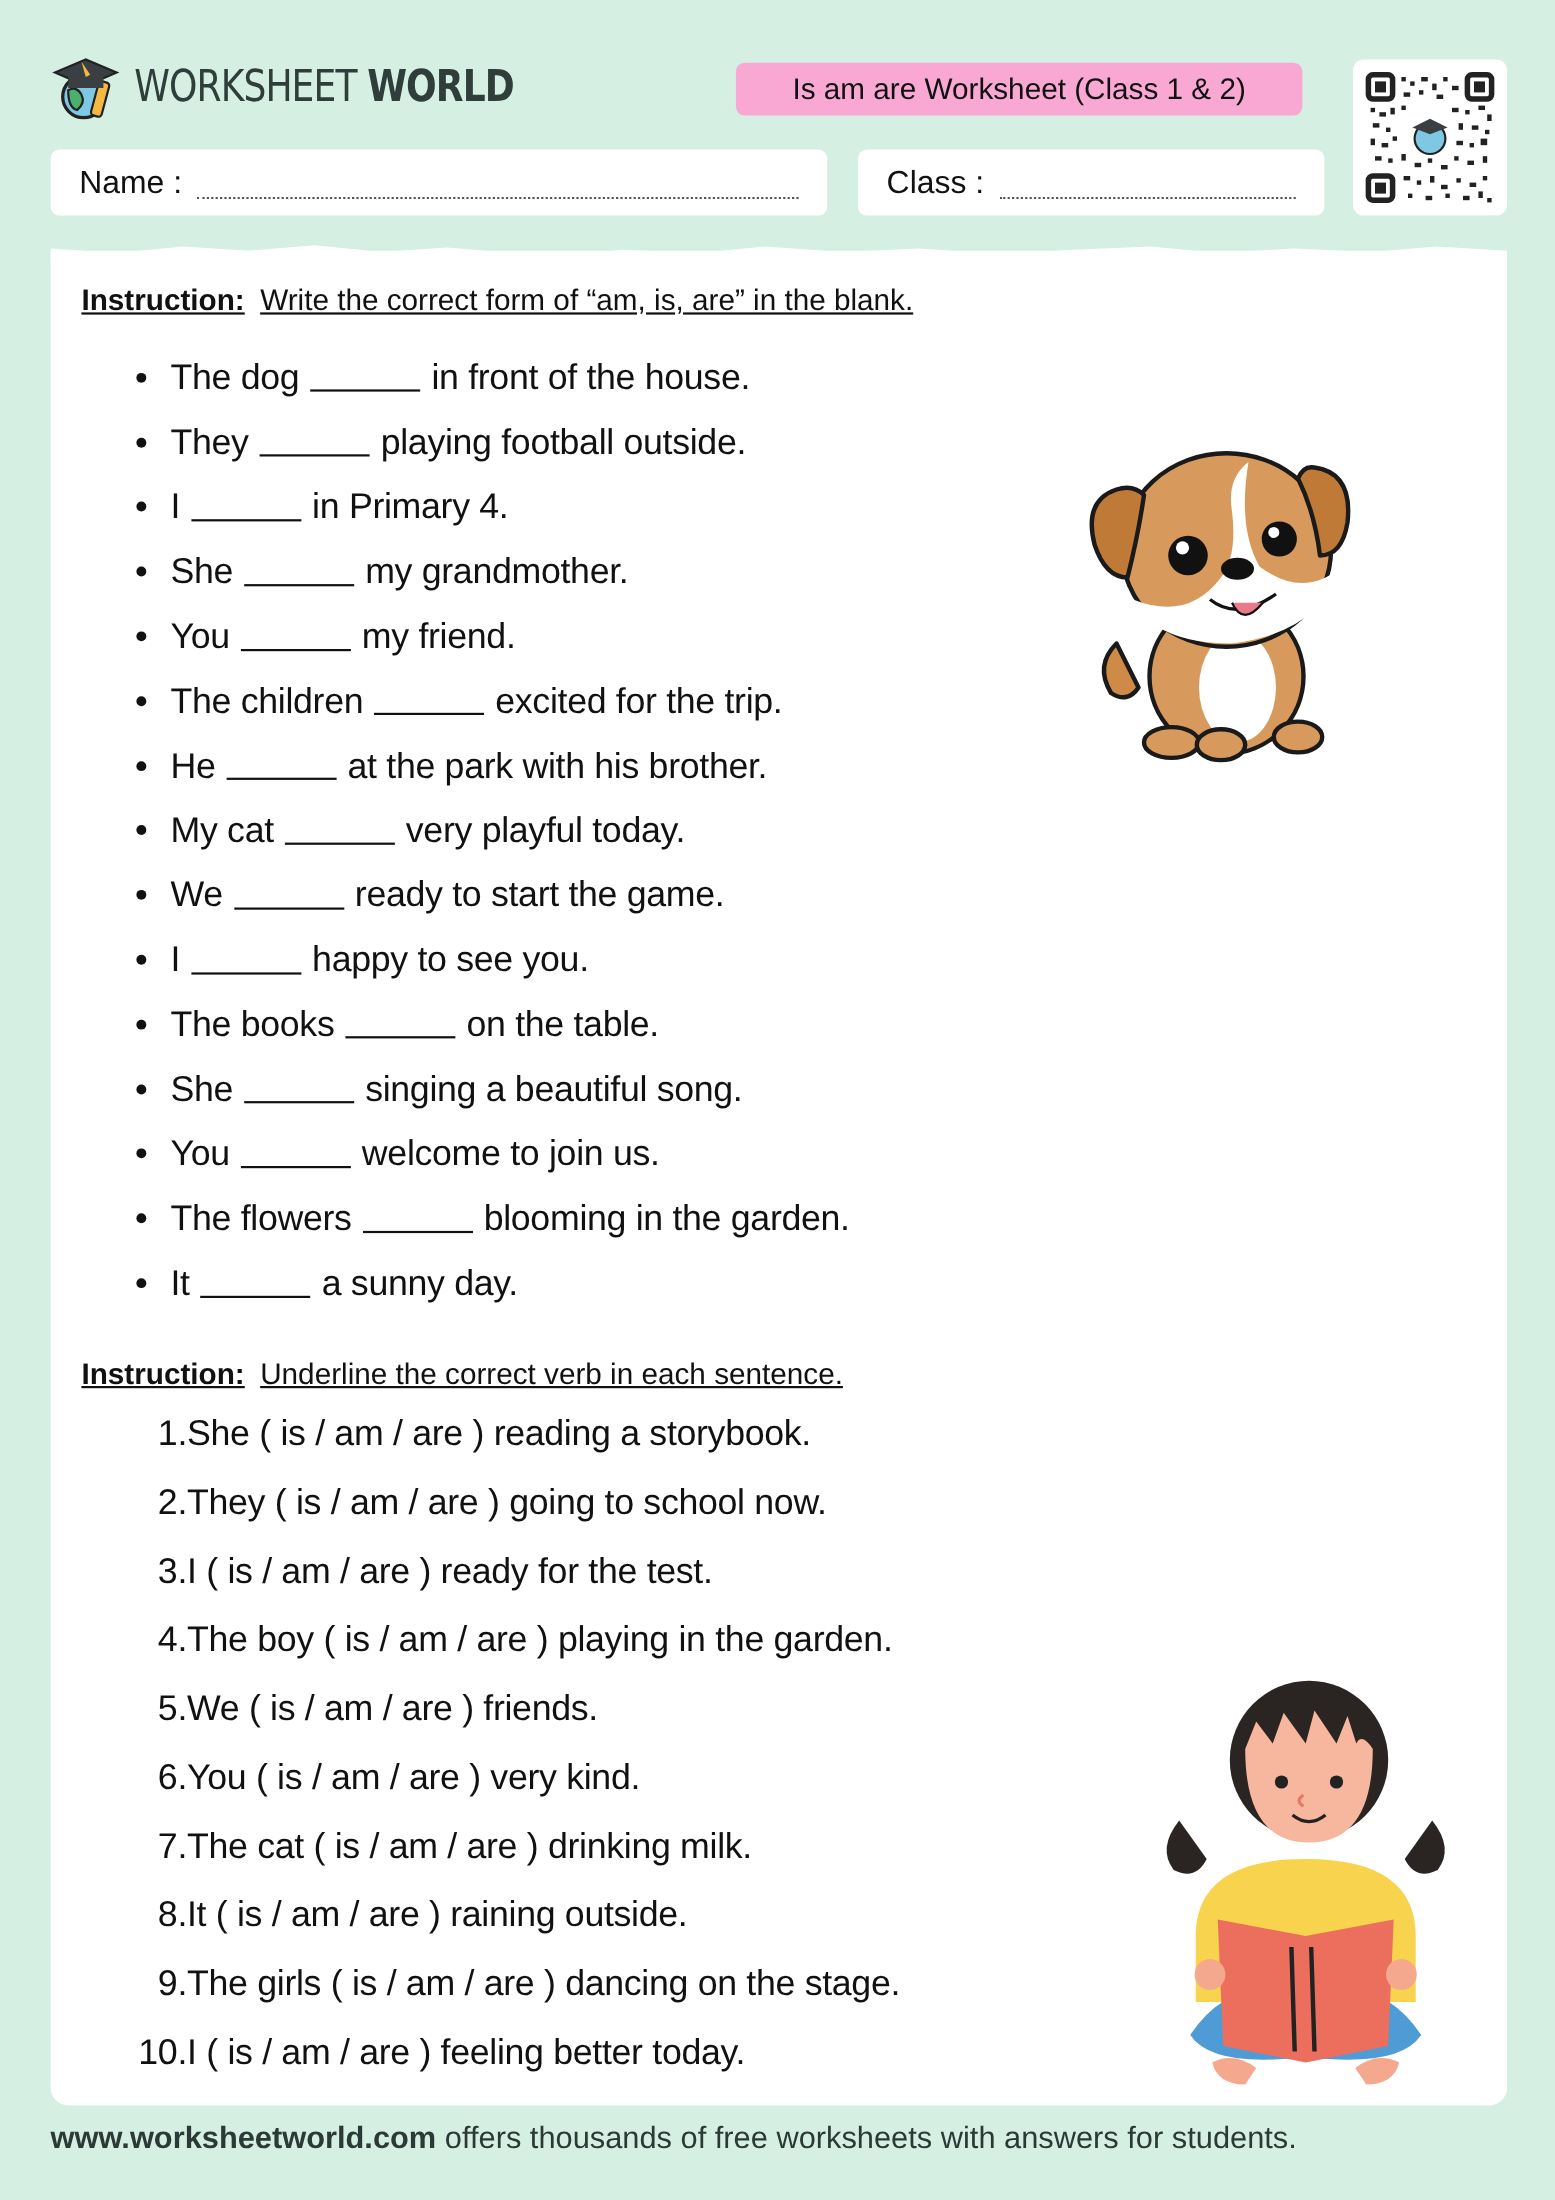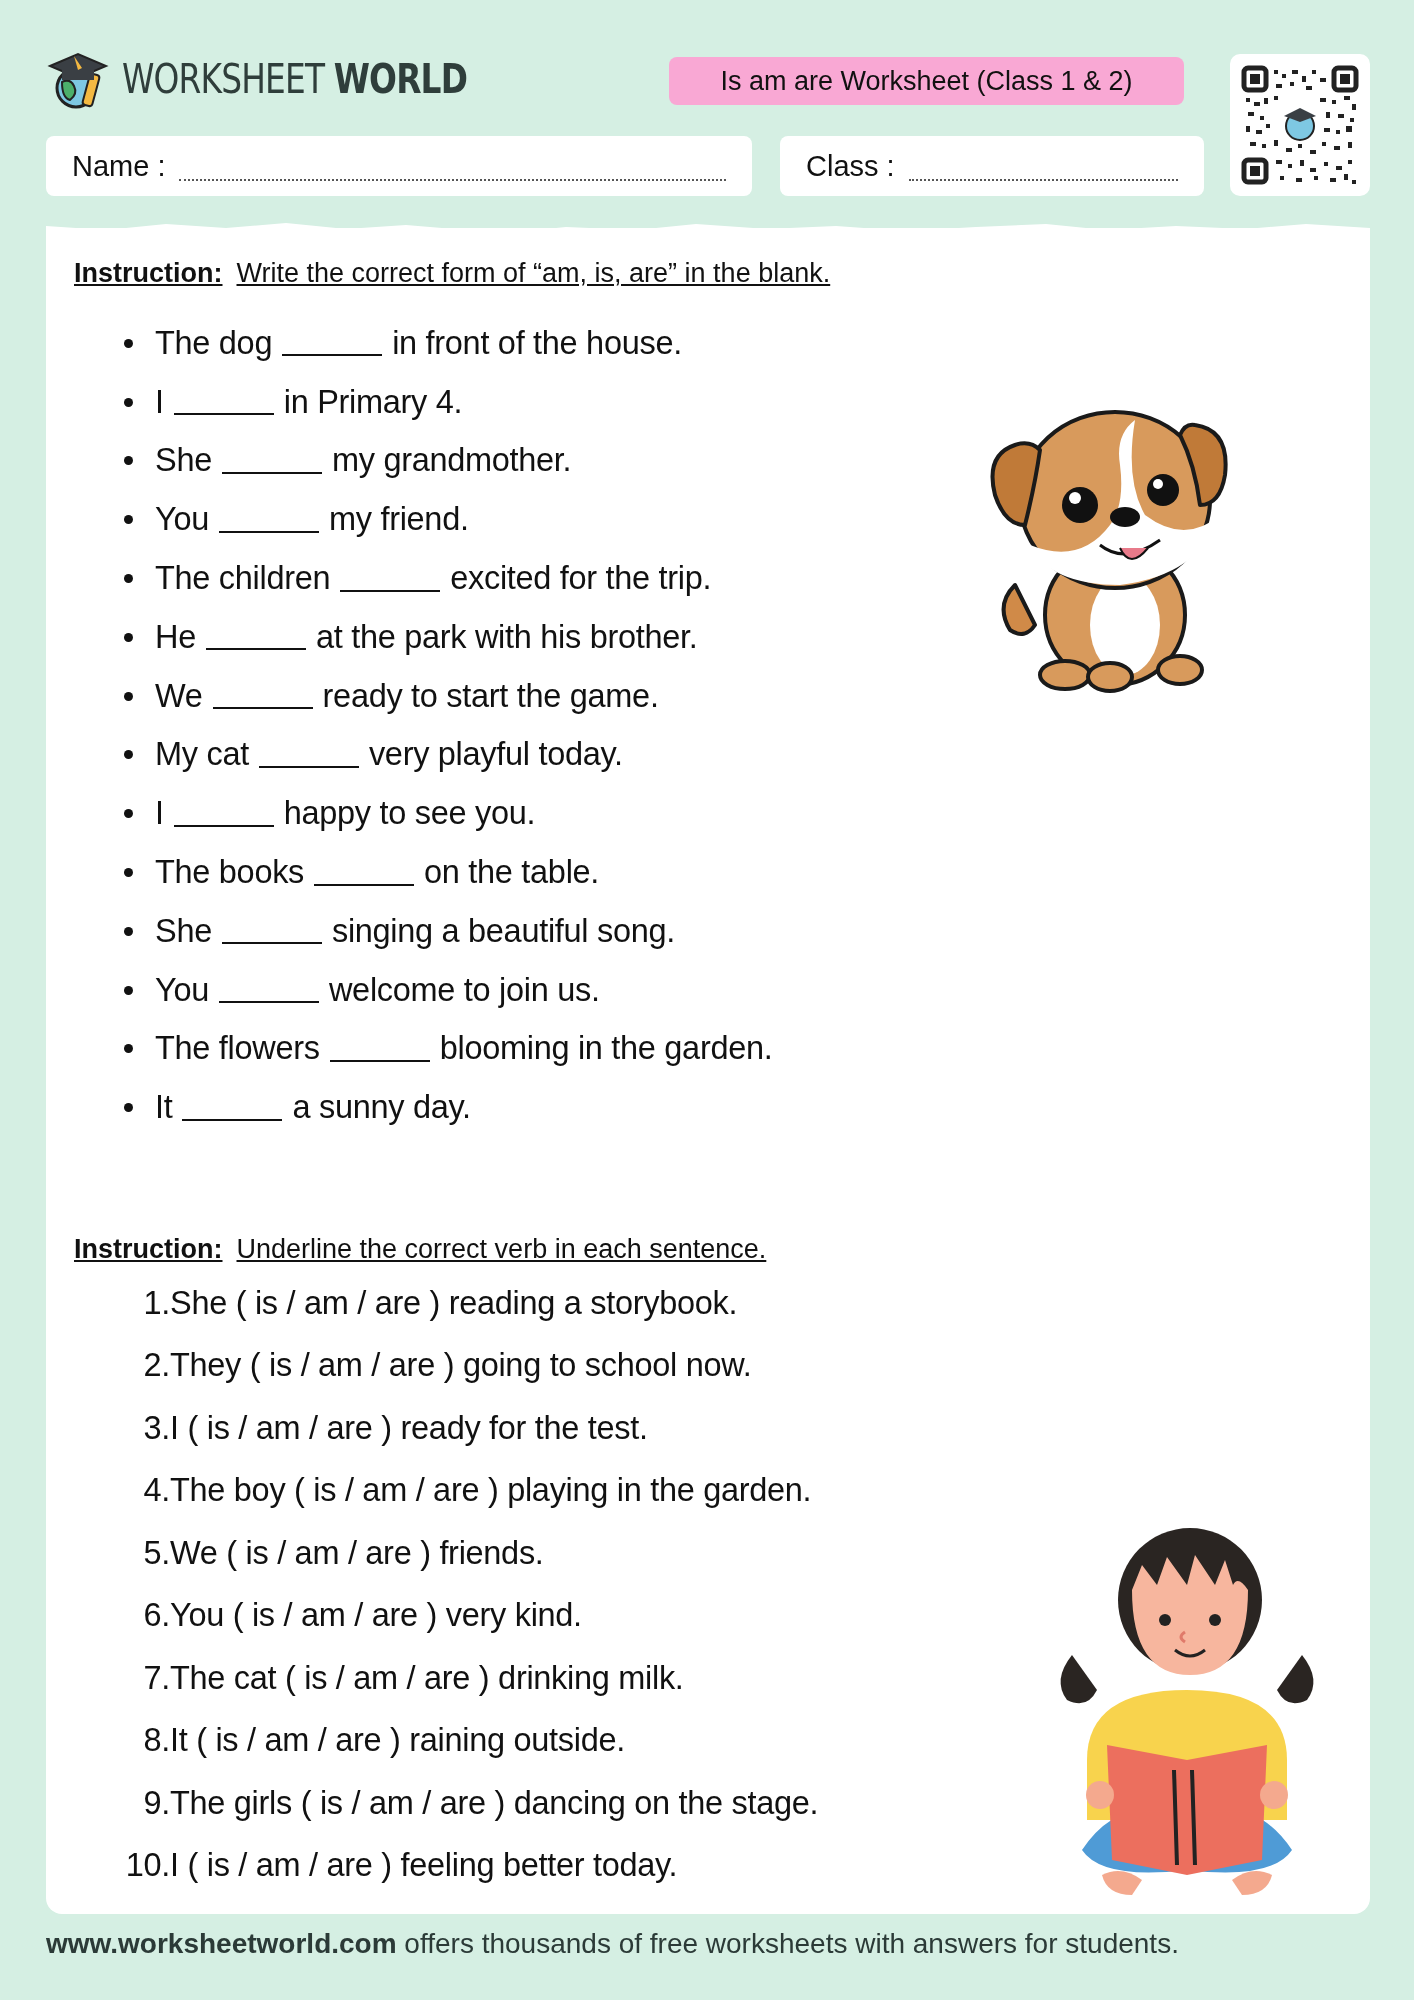--- a/index.html
+++ b/index.html
@@ -189,20 +189,26 @@
 
 <ul class="bullets">
   <li>
       <span class="dot"></span>
       <span>The dog</span>
       <span class="blank"></span>
       <span>in front of the house.</span>
     </li>
   <li>
       <span class="dot"></span>
+      <span>They</span>
+      <span class="blank"></span>
+      <span>playing football outside.</span>
+    </li>
+  <li>
+      <span class="dot"></span>
       <span>I</span>
       <span class="blank"></span>
       <span>in Primary 4.</span>
     </li>
   <li>
       <span class="dot"></span>
       <span>She</span>
       <span class="blank"></span>
       <span>my grandmother.</span>
     </li>
@@ -219,29 +225,29 @@
       <span>excited for the trip.</span>
     </li>
   <li>
       <span class="dot"></span>
       <span>He</span>
       <span class="blank"></span>
       <span>at the park with his brother.</span>
     </li>
   <li>
       <span class="dot"></span>
+      <span>My cat</span>
+      <span class="blank"></span>
+      <span>very playful today.</span>
+    </li>
+  <li>
+      <span class="dot"></span>
       <span>We</span>
       <span class="blank"></span>
       <span>ready to start the game.</span>
-    </li>
-  <li>
-      <span class="dot"></span>
-      <span>My cat</span>
-      <span class="blank"></span>
-      <span>very playful today.</span>
     </li>
   <li>
       <span class="dot"></span>
       <span>I</span>
       <span class="blank"></span>
       <span>happy to see you.</span>
     </li>
   <li>
       <span class="dot"></span>
       <span>The books</span>

